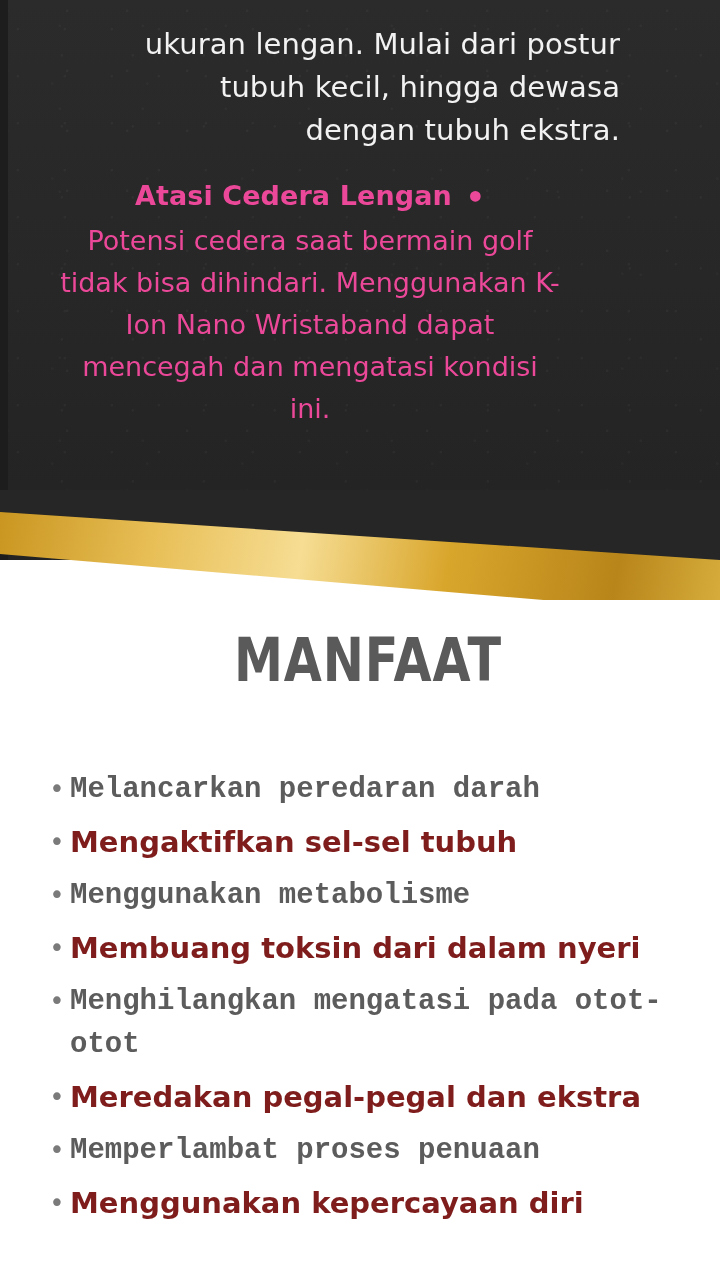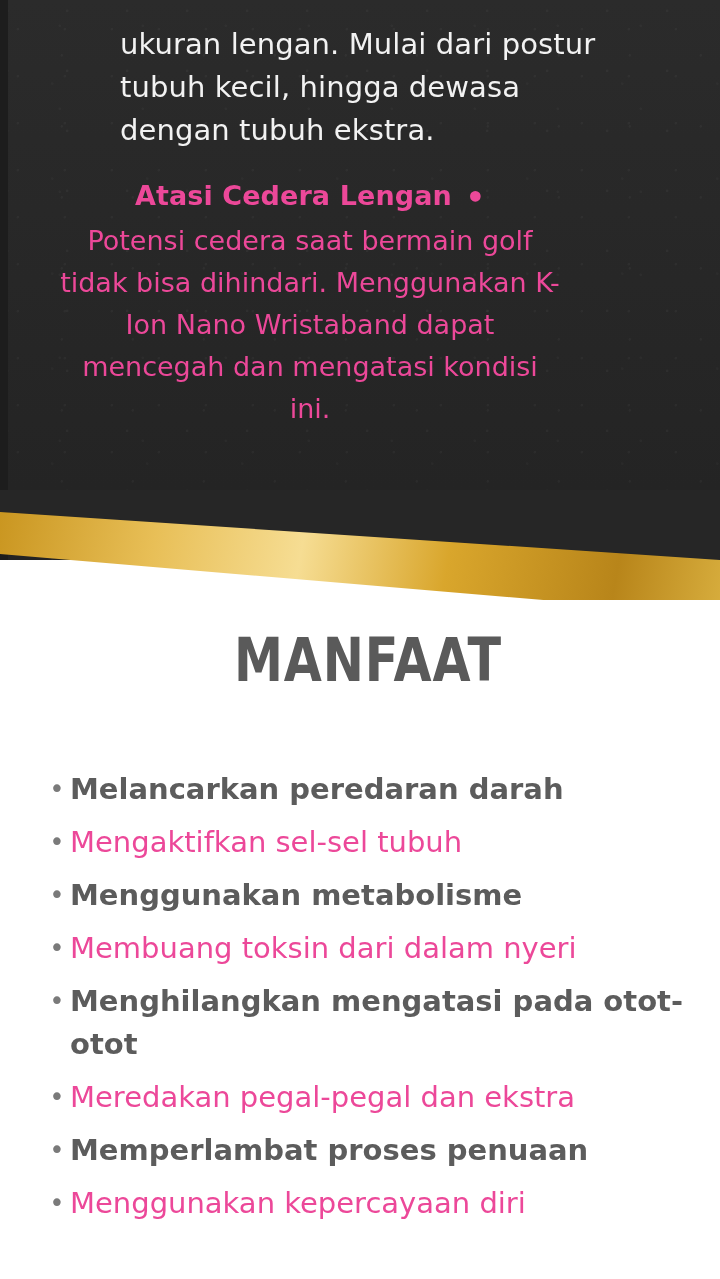--- a/index.html
+++ b/index.html
@@ -51,20 +51,21 @@
     width: 8px;
     height: 560px;
     background: #1d1d1d;
   }
 
   .para-top {
     position: absolute;
     left: 120px;
     top: -6px;
     width: 500px;
+    text-align: right;
     color: #f2f2f2;
     font-size: 29px;
     line-height: 43px;
     font-weight: 400;
     letter-spacing: 0.1px;
   }
 
   .block-2 {
     position: absolute;
     left: 60px;
@@ -162,28 +163,29 @@
   .bullet {
     flex: 0 0 auto;
     width: 26px;
     color: #7a7a7a;
     font-size: 26px;
     line-height: 43px;
     text-align: center;
   }
   .benefit-text {
     flex: 1 1 auto;
-    color: #ec4899;
+    color: #7f1d1d;
     font-size: 29px;
     line-height: 43px;
-    font-weight: 400;
+    font-weight: 700;
   }
   .benefit-item.bold .benefit-text {
     color: #5c5c5c;
     font-weight: 700;
+    font-family: Liberation Mono, monospace;
   }
 </style>
 </head>
 <body>
 
 <div class="page">
 
   <div class="dark-section">
     <div class="dark-texture"></div>
     <div class="dark-edge"></div>

